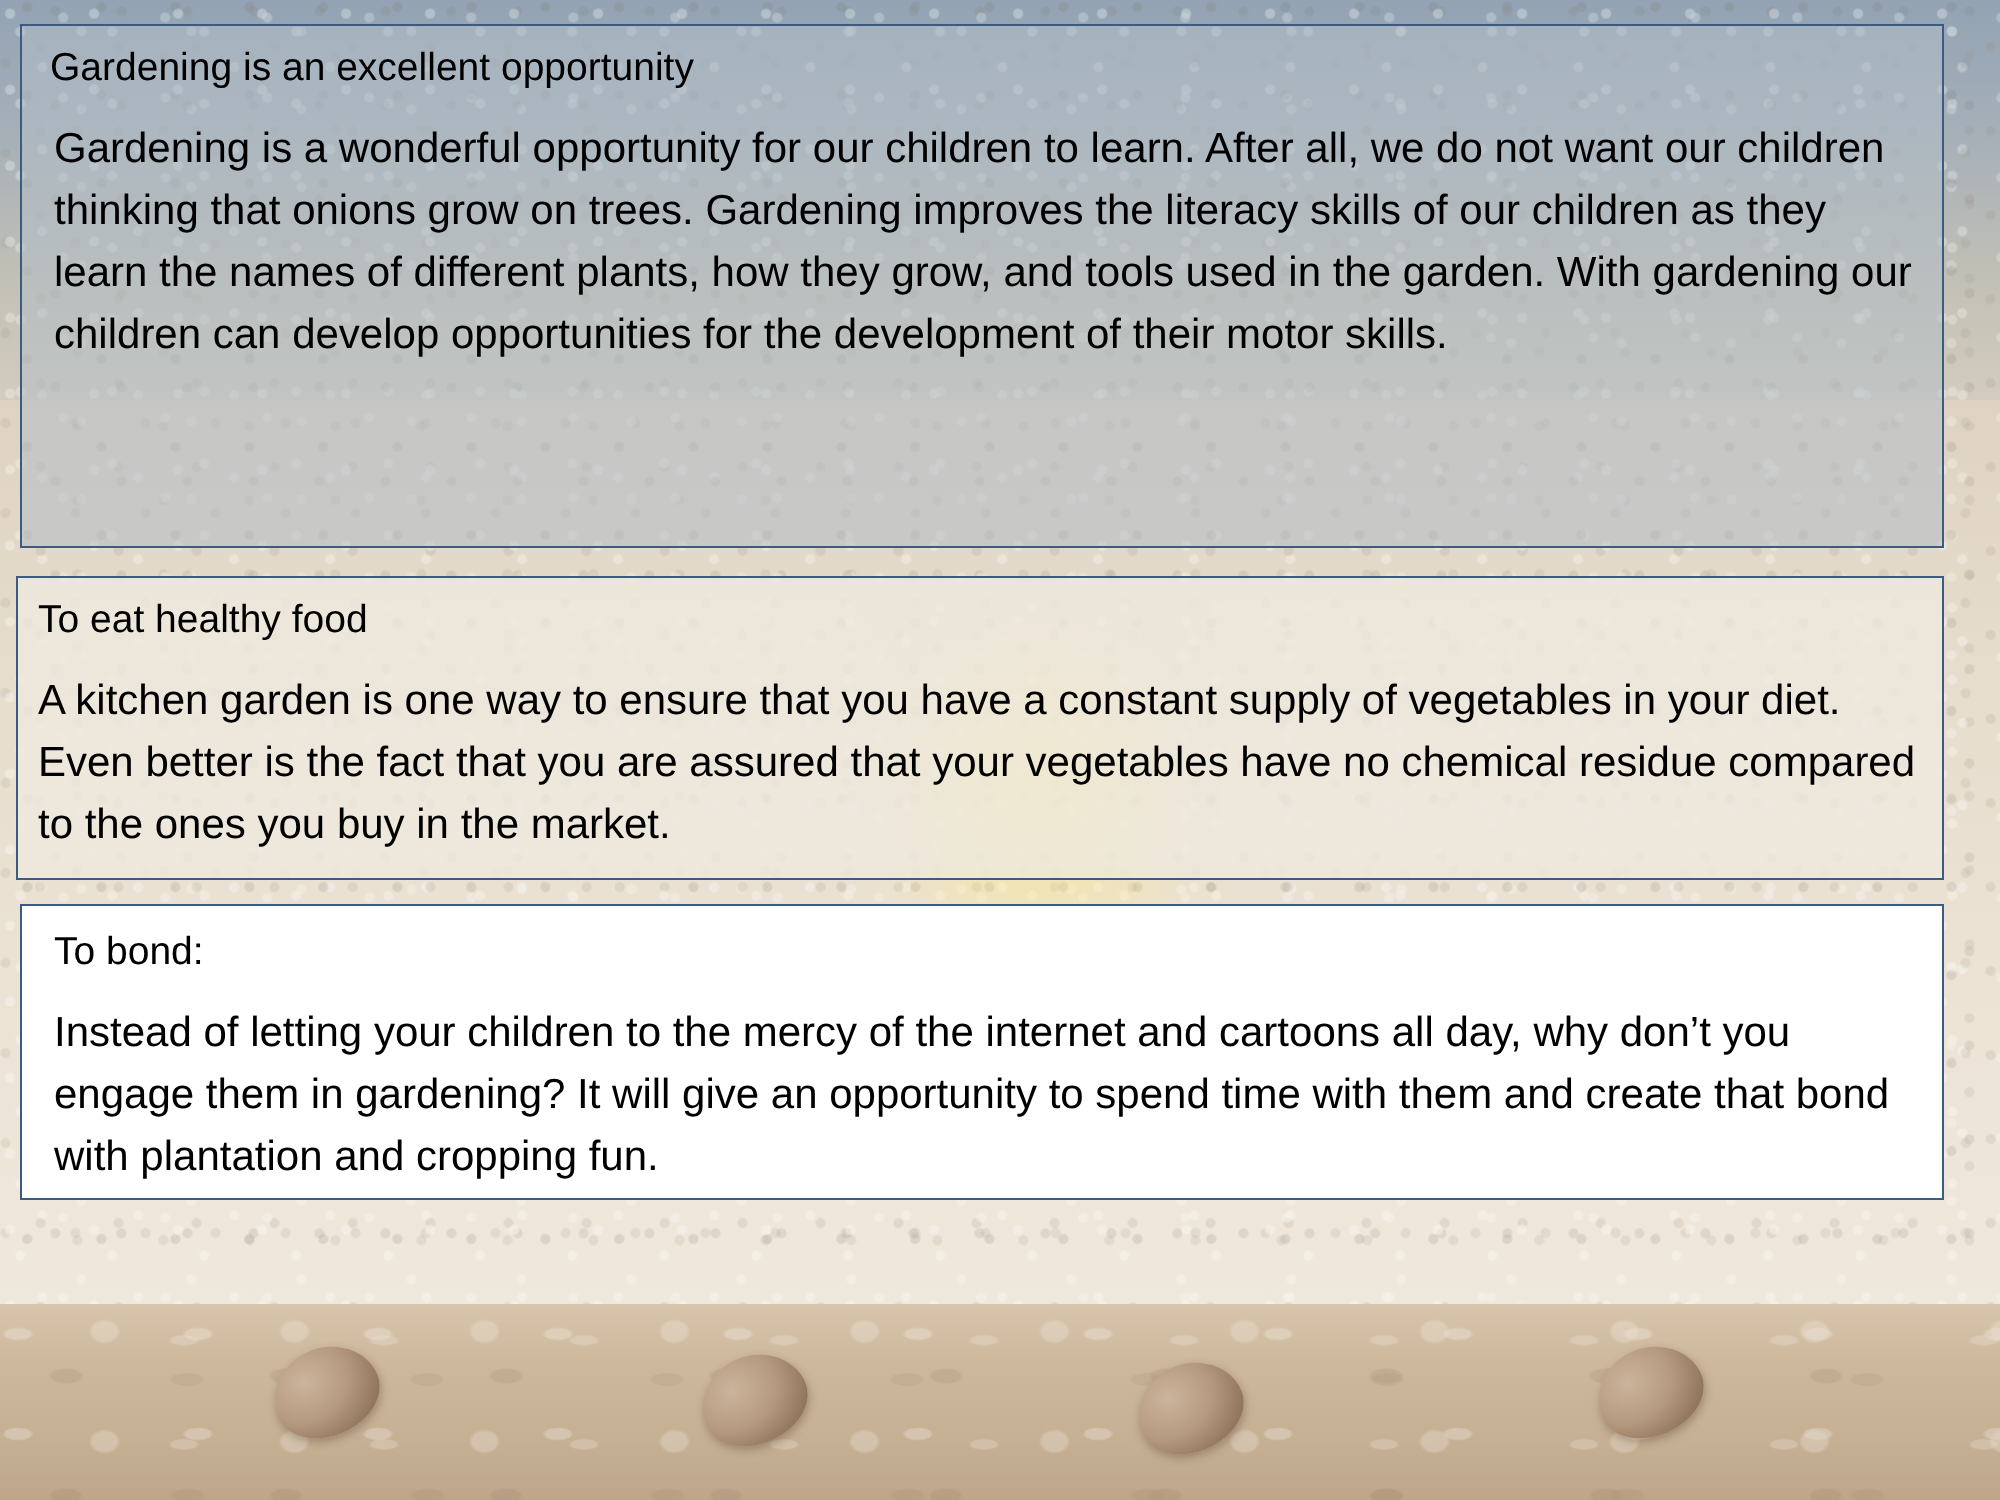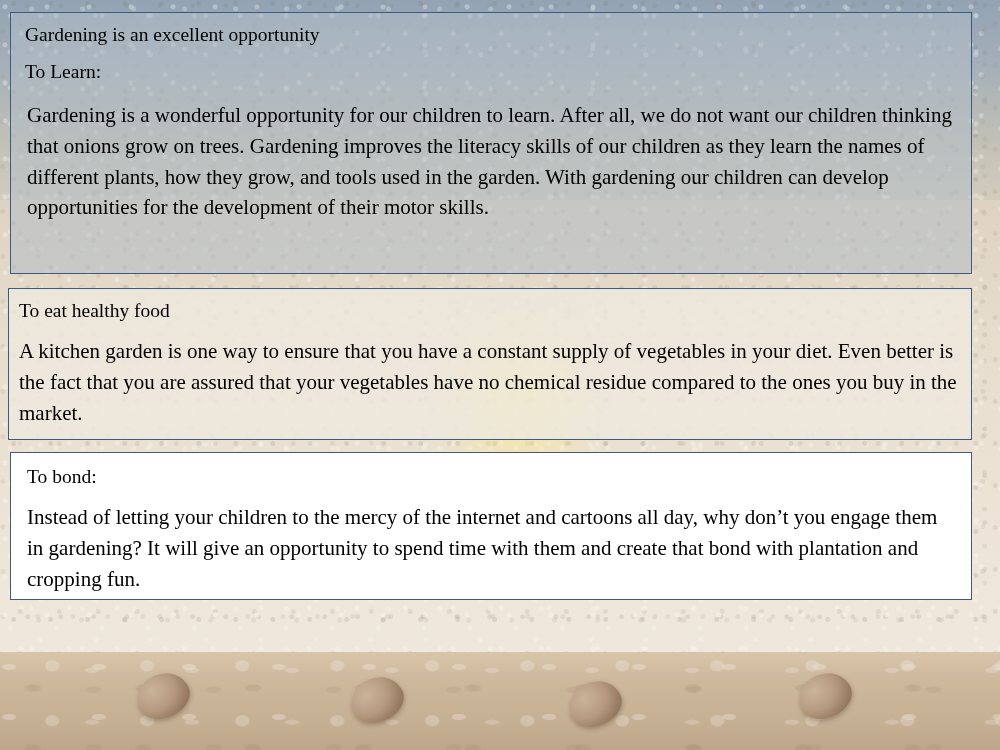--- a/index.html
+++ b/index.html
@@ -11,21 +11,20 @@
     height: 750px;
     font-family: "Liberation Sans", sans-serif;
     overflow: hidden;
   }
   .slide {
     position: relative;
     width: 1000px;
     height: 750px;
     overflow: hidden;
     background: #ec4899;
-    font-family: Liberation Serif, serif;
   }
   
   .bg-sky {
     position: absolute;
     left: 0; top: 0;
     width: 1000px;
     height: 240px;
     background: linear-gradient(180deg, #93a3b4 0%, #a3aeb8 25%, #c3c1b6 60%, #ded4c4 100%);
   }
   .bg-ground {
@@ -152,21 +151,20 @@
 
   <div class="soil-band"></div>
   <div class="soil-pebbles"></div>
   <div class="seed s1"></div>
   <div class="seed s2"></div>
   <div class="seed s3"></div>
   <div class="seed s4"></div>
 
   <div class="box box-1">
     <p class="heading">Gardening is an excellent opportunity</p>
-    <p class="heading tight">To Learn:</p>
     <p class="para">Gardening is a wonderful opportunity for our children to learn. After all, we do not want our children thinking that onions grow on trees. Gardening improves the literacy skills of our children as they learn the names of different plants, how they grow, and tools used in the garden. With gardening our children can develop opportunities for the development of their motor skills.</p>
   </div>
 
   <div class="box box-3">
     <p class="heading">To  bond:</p>
     <p class="para">Instead of letting  your children to the mercy of the internet and cartoons all day, why don’t you engage them in gardening? It will give an opportunity to spend time with them and create that bond with plantation and cropping fun.</p>
   </div>
 
   <div class="box box-2">
     <p class="heading">To eat healthy food</p>

